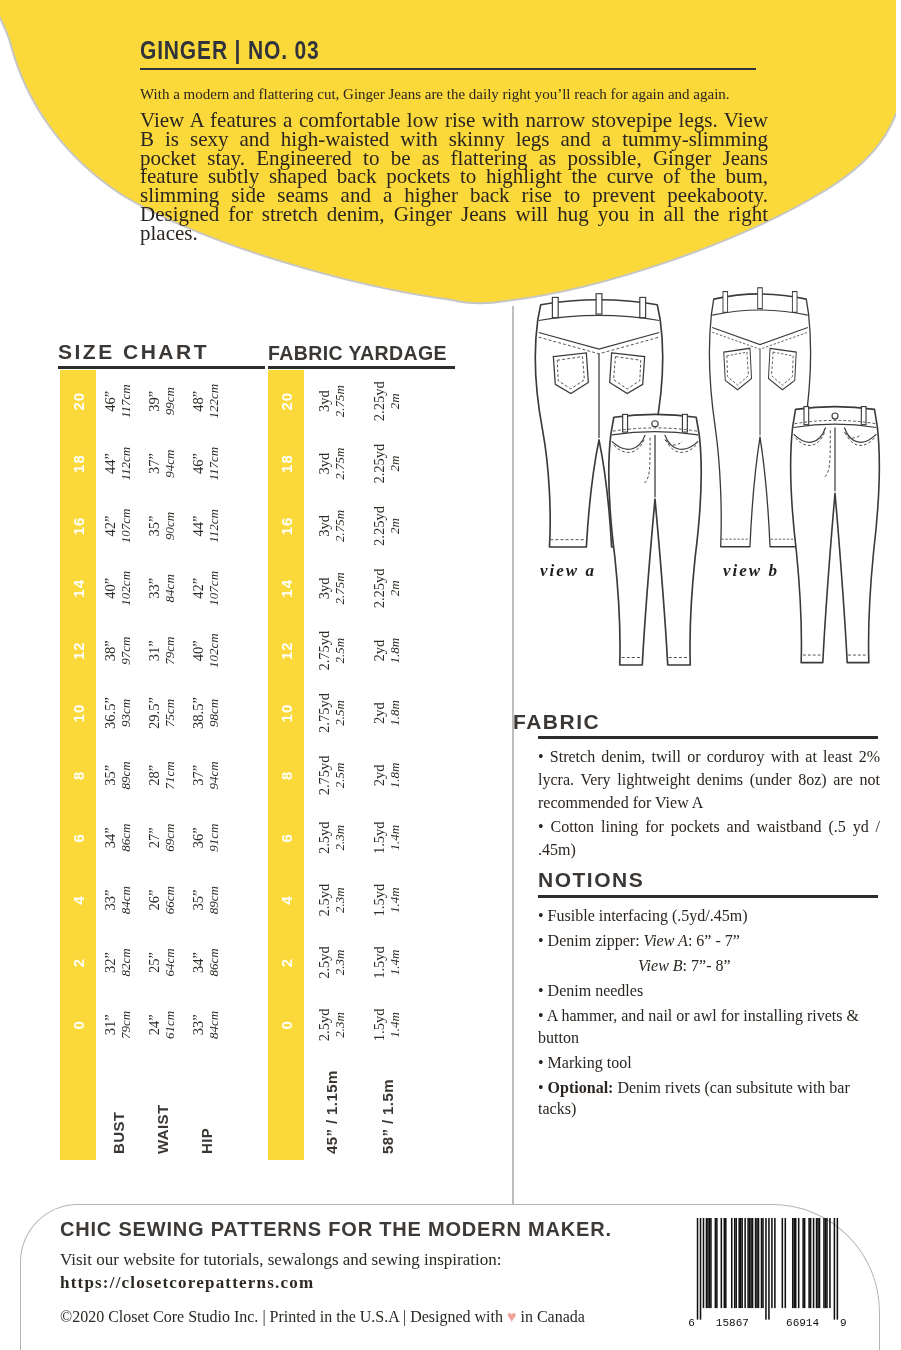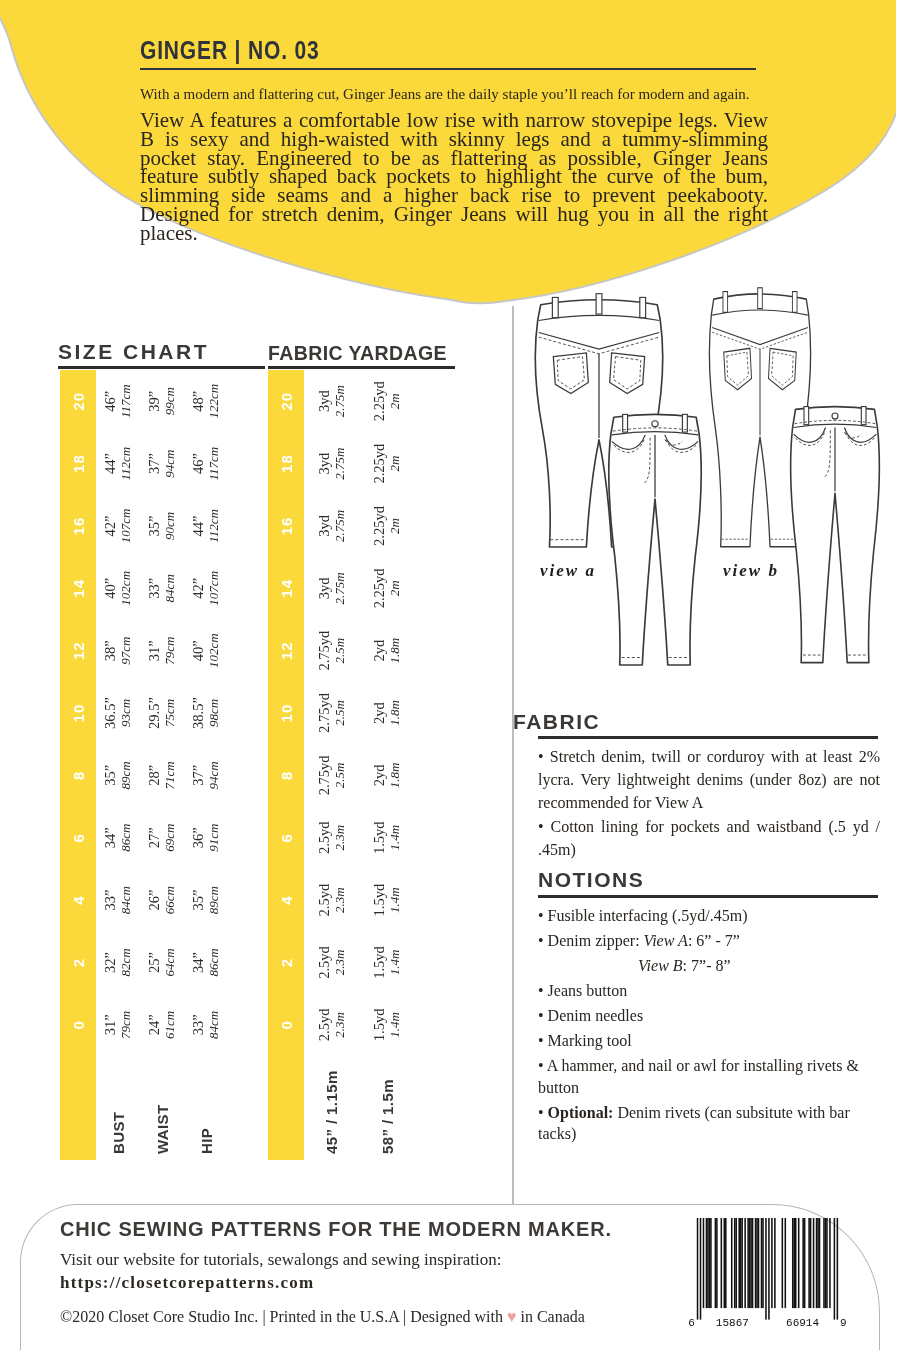--- a/index.html
+++ b/index.html
@@ -129,21 +129,21 @@
       </symbol>
     </defs>
   </svg>
 
   <svg id="flap" class="abs" viewBox="0 0 901 320">
     <path d="M -8,-10 H 909 V 50 C 905,122 878,158 826,190 C 738,244 600,290 506,301 C 488,304 468,304 452,300 C 354,287 204,245 122,195 C 64,157 26,104 10,42 C 5,24 -8,8 -8,-10 Z" fill="#fbd93b" stroke="#c6c6c6" stroke-width="2"></path>
   </svg>
 
   <div class="abs flap-title">GINGER | NO. 03</div>
   <div class="abs title-rule"></div>
-  <div class="abs intro">With a modern and flattering cut, Ginger Jeans are the daily staple you’ll reach for modern and again.</div>
+  <div class="abs intro">With a modern and flattering cut, Ginger Jeans are the daily right you’ll reach for again and again.</div>
   <div class="abs desc">View A features a comfortable low rise with narrow stovepipe legs. View B is sexy and high-waisted with skinny legs and a tummy-slimming pocket stay.  Engineered to be as flattering as possible, Ginger Jeans feature subtly shaped back pockets to highlight the curve of the bum, slimming side seams and a higher back rise to prevent peekabooty. Designed for stretch denim, Ginger Jeans will hug you in all the right places.</div>
 
   <div class="abs divider"></div>
   <div class="abs bottom-box"></div>
 
   <div class="col-head" id="h-size">SIZE CHART</div>
   <div class="col-head" id="h-fy">FABRIC YARDAGE</div>
   <div class="h-rule" id="rule-size"></div>
   <div class="h-rule" id="rule-fy"></div>
 
@@ -436,24 +436,23 @@
       <div>Stretch denim, twill or corduroy with at least 2% lycra. Very lightweight denims (under 8oz) are not recommended for View A</div>
       <div>Cotton lining for pockets and waistband (.5 yd / .45m)</div>
     </div>
 
   <div class="col-head" id="h-notions">NOTIONS</div>
   <div class="h-rule" id="rule-notions"></div>
   <div class="abs notions-list">
       <div class="bullet"><span>Fusible interfacing (.5yd/.45m)</span></div>
       <div class="bullet"><span>Denim zipper: </span><em>View A</em><span>: 6” - 7”</span></div>
       <div class=" indent"><em>View B</em><span>: 7”- 8”</span></div>
-      <div class="bullet"><span>Jeans button</span></div>
       <div class="bullet"><span>Denim needles</span></div>
+      <div class="bullet"><span>A hammer, and nail or awl for installing rivets &amp; button</span></div>
       <div class="bullet"><span>Marking tool</span></div>
-      <div class="bullet"><span>A hammer, and nail or awl for installing rivets &amp; button</span></div>
       <div class="bullet"><strong>Optional:</strong><span> Denim rivets (can subsitute with bar tacks)</span></div>
     </div>
 
   <div class="abs footer-left">
     <div class="chic">CHIC SEWING PATTERNS FOR THE MODERN MAKER.</div>
     <div class="visit">Visit our website for tutorials, sewalongs and sewing inspiration:</div>
     <div class="url">https://closetcorepatterns.com</div>
     <div class="copy">
       <span>©2020 Closet Core Studio Inc.</span>
       <span>|</span>

